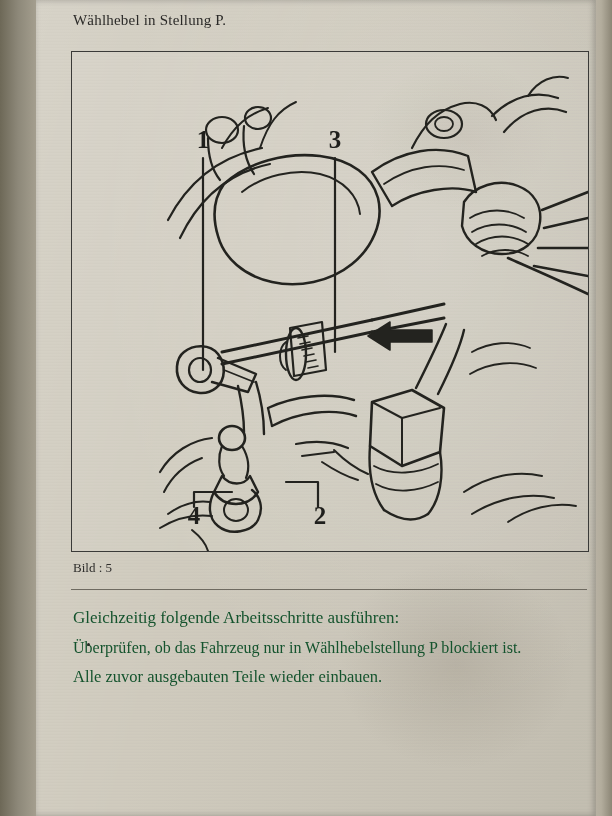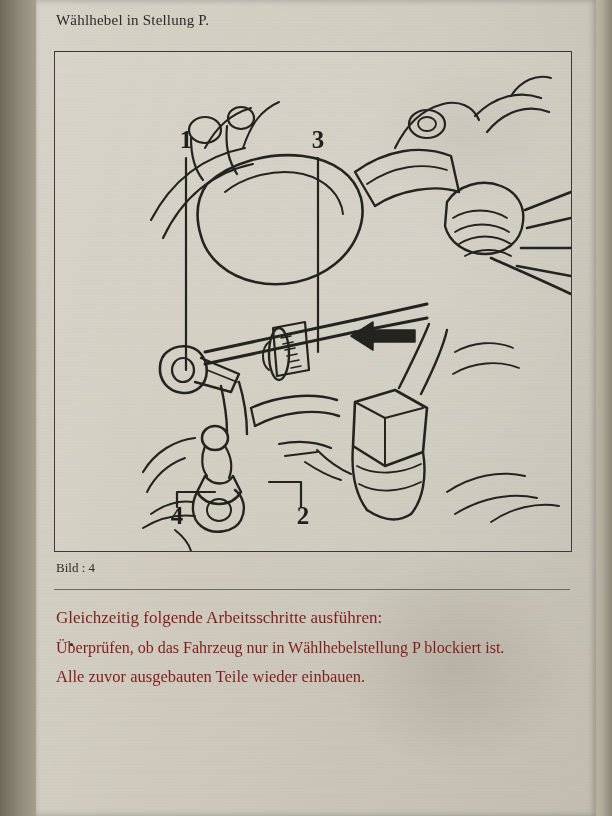--- a/index.html
+++ b/index.html
@@ -48,21 +48,21 @@
     position: absolute;
     inset: 0;
     pointer-events: none;
     background-image:
       repeating-linear-gradient(0deg, rgba(0,0,0,0.015) 0px, rgba(0,0,0,0.0) 2px, rgba(255,255,255,0.012) 3px);
     mix-blend-mode: multiply;
   }
   
   #content {
     position: absolute;
-    left: 54px;
+    left: 71px;
     top: 0;
     width: 518px;
     height: 652px;
   }
   #top-heading {
     position: absolute;
     left: 2px;
     top: 12px;
     font-size: 15px;
     color: #2b2a28;
@@ -94,21 +94,21 @@
     top: 589px;
     width: 516px;
     height: 1px;
     background: #6e6a60;
   }
   #body-text {
     position: absolute;
     left: 2px;
     top: 608px;
     width: 512px;
-    color: #7f1d1d;
+    color: #14532d;
   }
   .para {
     font-size: 16px;
     line-height: 20px;
     margin: 0 0 10px 0;
   }
   #lead { font-size: 17px; margin-bottom: 8px; }
   ul.bullets {
     list-style: none;
     margin: 0 0 10px 0;
@@ -268,21 +268,21 @@
         <path d="M360 278 L318 278 L318 270 L296 284 L318 298 L318 290 L360 290 Z" fill="#23231f" stroke="#23231f" stroke-width="1.5" stroke-linejoin="round"></path>
       </g>
 
       <text x="131" y="96" text-anchor="middle" font-family="Liberation Serif, serif" font-size="25" font-weight="bold" fill="#1f1f1c">1</text>
       <text x="263" y="96" text-anchor="middle" font-family="Liberation Serif, serif" font-size="25" font-weight="bold" fill="#1f1f1c">3</text>
       <text x="122" y="472" text-anchor="middle" font-family="Liberation Serif, serif" font-size="25" font-weight="bold" fill="#1f1f1c">4</text>
       <text x="248" y="472" text-anchor="middle" font-family="Liberation Serif, serif" font-size="25" font-weight="bold" fill="#1f1f1c">2</text>
     </svg>
   </div>
 
-  <div id="caption">Bild : 4</div>
+  <div id="caption">Bild : 5</div>
   <div id="rule"></div>
 
   <div id="body-text">
     <p class="para" id="lead">Gleichzeitig folgende Arbeitsschritte ausführen:</p>
 
     <ul class="bullets">
       <li>
         <span class="dot"></span>
       </li>
     </ul>

